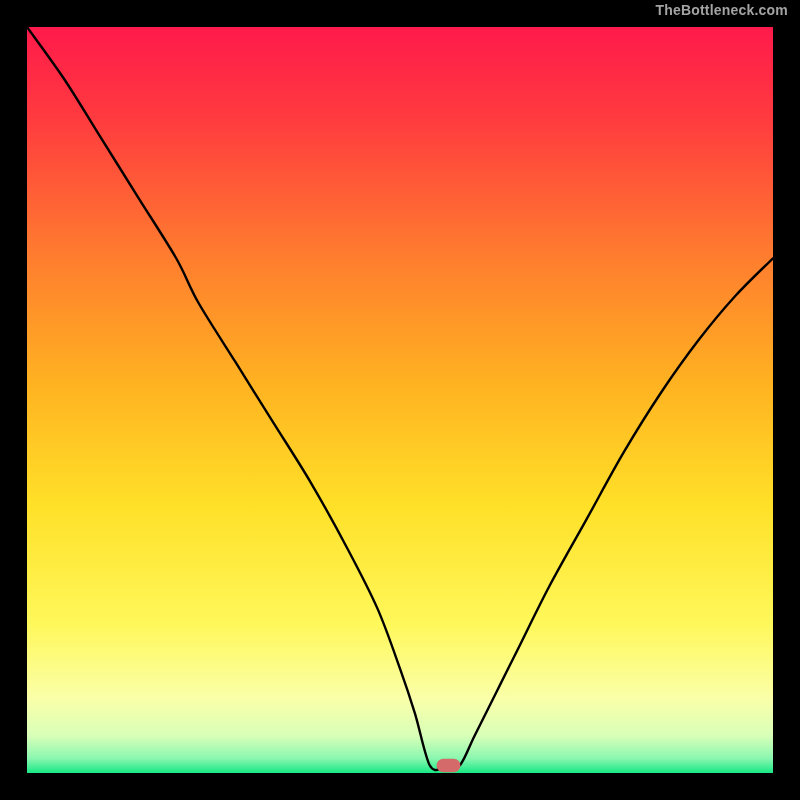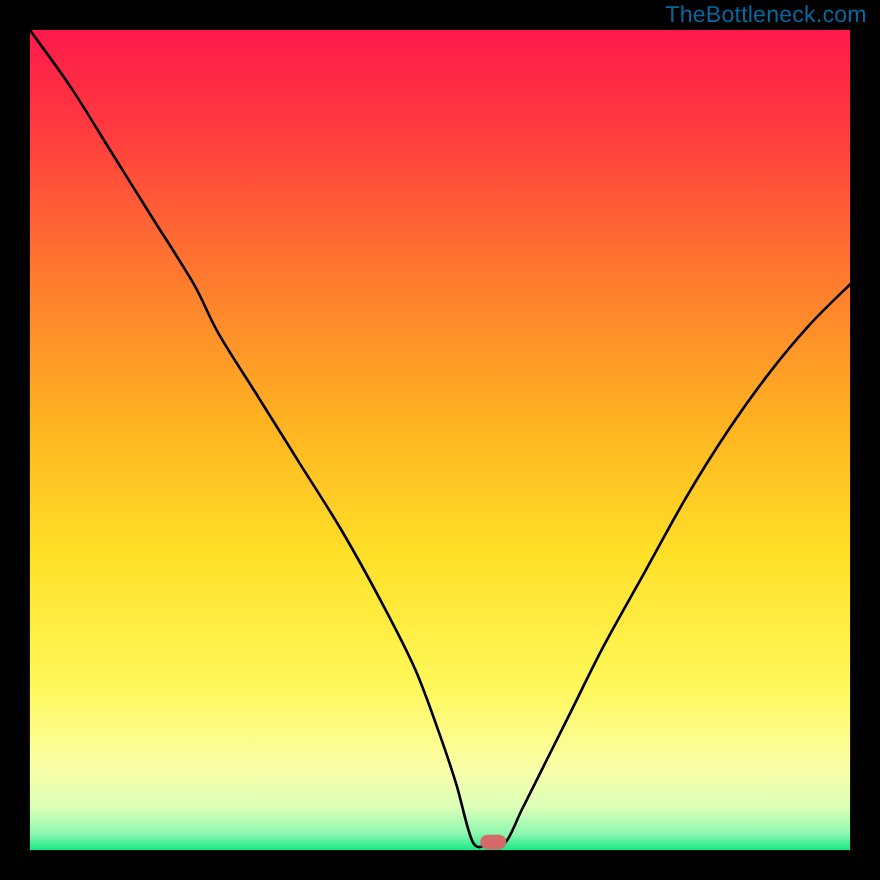--- a/index.html
+++ b/index.html
@@ -14,23 +14,23 @@
   .frame {
     position: relative;
     width: 800px;
     height: 800px;
     background: #000;
   }
   .watermark {
     position: absolute;
     top: 2px;
     right: 12px;
-    color: #0369a1;
-    font-size: 21px;
-    font-weight: 400;
+    color: #a3a3a3;
+    font-size: 14px;
+    font-weight: 700;
     letter-spacing: 0.2px;
     z-index: 10;
   }
   svg.plot {
     position: absolute;
     left: 27px;
     top: 27px;
     width: 746px;
     height: 746px;
     display: block;

